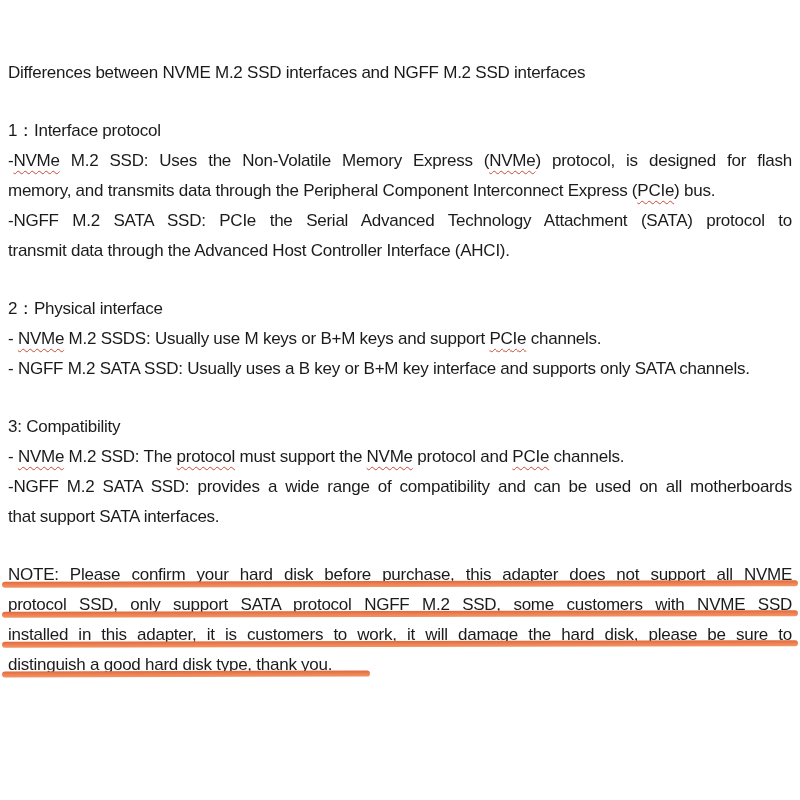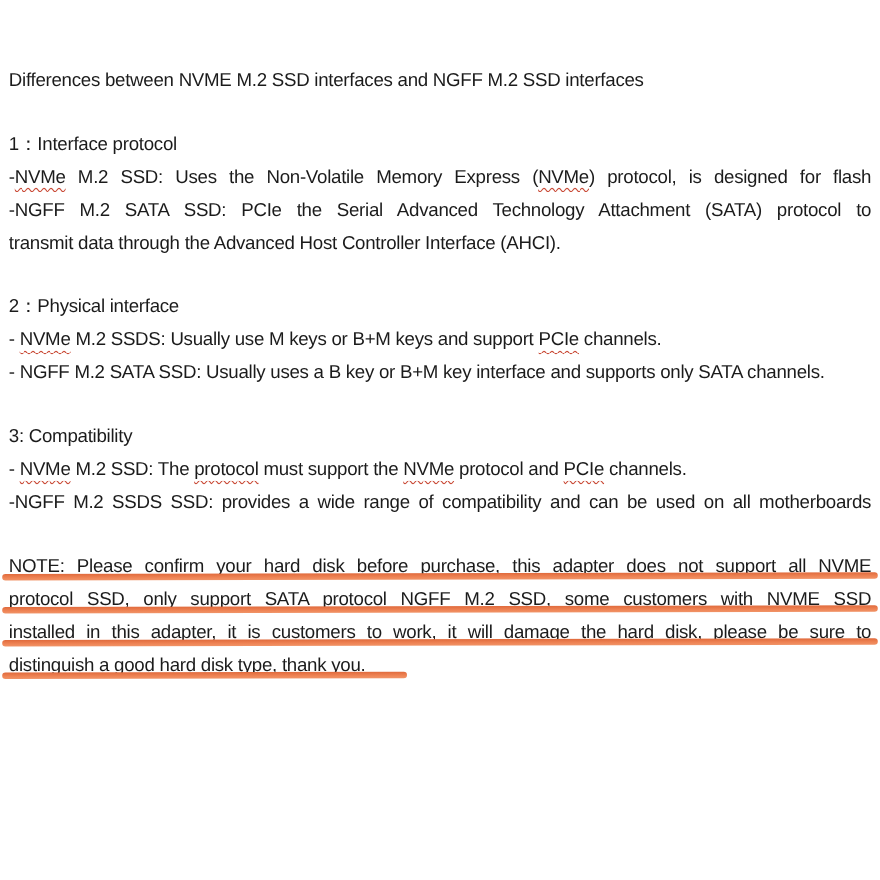--- a/index.html
+++ b/index.html
@@ -59,29 +59,31 @@
 </style>
 </head>
 <body>
 
 <div class="page">
   <div class="doc-body">
       <div class="line"><span class="">Differences between NVME M.2 SSD interfaces and NGFF M.2 SSD interfaces</span></div>
       <div class="spacer"></div>
       <div class="line"><span class="">1：Interface protocol</span></div>
       <div class="line just"><span class="">-</span><span class="squiggle">NVMe</span><span class=""> M.2 SSD: Uses the Non-Volatile Memory Express (</span><span class="squiggle">NVMe</span><span class="">) protocol, is designed for flash</span></div>
+      <div class="line"><span class="">memory, and transmits data through the Peripheral Component Interconnect Express (</span><span class="squiggle">PCIe</span><span class="">) bus.</span></div>
       <div class="line just"><span class="">-NGFF M.2 SATA SSD: PCIe the Serial Advanced Technology Attachment (SATA) protocol to</span></div>
       <div class="line"><span class="">transmit data through the Advanced Host Controller Interface (AHCI).</span></div>
       <div class="spacer"></div>
       <div class="line"><span class="">2：Physical interface</span></div>
       <div class="line"><span class="">- </span><span class="squiggle">NVMe</span><span class=""> M.2 SSDS: Usually use M keys or B+M keys and support </span><span class="squiggle">PCIe</span><span class=""> channels.</span></div>
       <div class="line"><span class="">- NGFF M.2 SATA SSD: Usually uses a B key or B+M key interface and supports only SATA channels.</span></div>
       <div class="spacer"></div>
       <div class="line"><span class="">3: Compatibility</span></div>
       <div class="line"><span class="">- </span><span class="squiggle">NVMe</span><span class=""> M.2 SSD: The </span><span class="squiggle">protocol</span><span class=""> must support the </span><span class="squiggle">NVMe</span><span class=""> protocol and </span><span class="squiggle">PCIe</span><span class=""> channels.</span></div>
-      <div class="line just"><span class="">-NGFF M.2 SSDS SSD: provides a wide range of compatibility and can be used on all motherboards</span></div>
+      <div class="line just"><span class="">-NGFF M.2 SATA SSD: provides a wide range of compatibility and can be used on all motherboards</span></div>
+      <div class="line"><span class="">that support SATA interfaces.</span></div>
       <div class="spacer"></div>
       <div class="line just"><span class="">NOTE: Please confirm your hard disk before purchase, this adapter does not support all NVME</span><div class="marker"></div></div>
       <div class="line just"><span class="">protocol SSD, only support SATA protocol NGFF M.2 SSD, some customers with NVME SSD</span><div class="marker"></div></div>
       <div class="line just"><span class="">installed in this adapter, it is customers to work, it will damage the hard disk, please be sure to</span><div class="marker"></div></div>
       <div class="line"><span class="">distinguish a good hard disk type, thank you.</span><div class="marker partial" style="width: 368px;"></div></div>
     </div>
 </div>
 
 </body></html>

